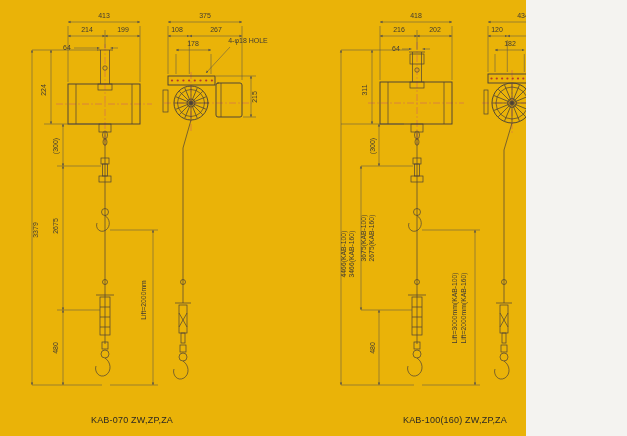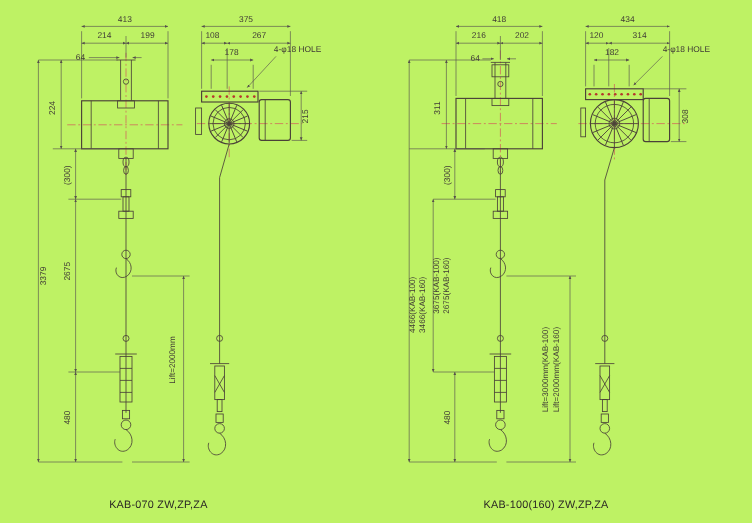--- a/index.html
+++ b/index.html
@@ -1,16 +1,16 @@
 <!DOCTYPE html>
 <html><head>
 <meta charset="utf-8">
 <style>
   html,body{margin:0;padding:0;background:#f4f3f0;}
-  .page{position:relative;width:627px;height:436px;background:#bef264;overflow:hidden;
+  .page{position:relative;width:526px;height:436px;background:#eab308;overflow:hidden;
         font-family:"Liberation Sans", sans-serif;}
   svg{display:block;}
   .ol{stroke:#4a4138;stroke-width:.95;fill:none;stroke-linecap:round;}
   .ol2{stroke:#4a4138;stroke-width:.7;fill:none;}
   .dl{stroke:#5a554f;stroke-width:.55;fill:none;}
   .cl{stroke:#d06a5a;stroke-width:.65;fill:none;stroke-dasharray:7 2.2 1.6 2.2;}
   .dot{fill:#b5372c;stroke:none;}
   text.d{font:7px "Liberation Sans",sans-serif;fill:#3f3a35;}
   text.dr{font:6.8px "Liberation Sans",sans-serif;fill:#3f3a35;}
   text.cap{font:9px "Liberation Sans",sans-serif;fill:#2b2824;letter-spacing:.2px;}

